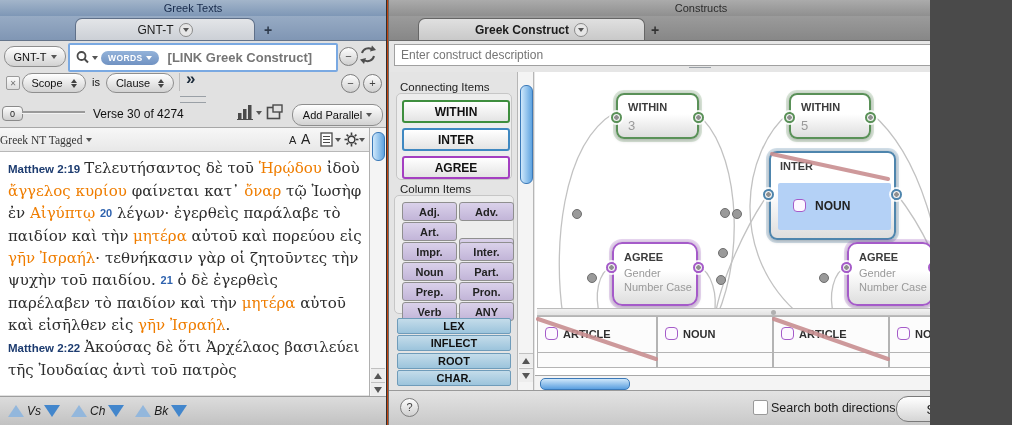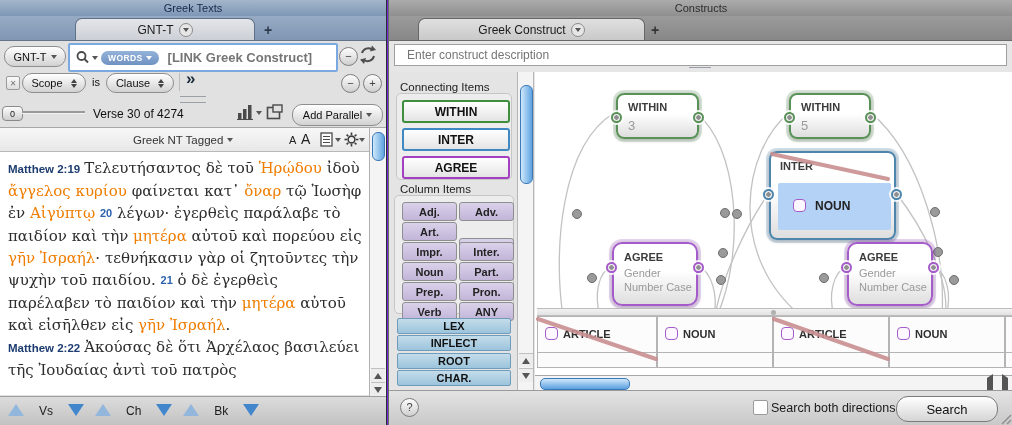--- a/index.html
+++ b/index.html
@@ -1,32 +1,32 @@
 <!DOCTYPE html>
 <html><head>
 <meta charset="utf-8">
 <style>
   html,body{margin:0;padding:0;background:#4a4a4a;}
-  #screen{position:relative;width:1012px;height:425px;overflow:hidden;
-    font-family:"Liberation Sans",sans-serif;background:#6d28d9;
+  #screen{position:relative;width:930px;height:425px;overflow:hidden;
+    font-family:"Liberation Sans",sans-serif;background:#c2410c;
     -webkit-font-smoothing:antialiased;}
   .abs{position:absolute;}
   
   #left-window{left:0;top:0;width:386px;height:425px;background:#e1e1e1;border-right:1px solid #2f2f2f;}
   #right-window{left:388px;top:0;width:624px;height:425px;background:#e6e6e6;border-left:1px solid #6a6a6a;}
   .title-bar{left:0;top:0;right:0;height:16px;font-size:11px;display:flex;align-items:center;justify-content:center;}
   #left-window .title-bar{background:linear-gradient(#a3b5ca,#7e97b6);color:#16294a;}
   #right-window .title-bar{background:linear-gradient(#ababab,#8f8f8f);color:#2c2c2c;}
   .tab-bar{left:0;top:16px;right:0;height:24px;}
   #left-window .tab-bar{background:linear-gradient(#97abc4,#8096b4);border-bottom:1px solid #64748a;}
   #right-window .tab-bar{background:linear-gradient(#9b9b9b,#878787);border-bottom:1px solid #6a6a6a;}
   .tab{position:absolute;bottom:0;height:21px;border-radius:7px 7px 0 0;border:1px solid #5f7089;border-bottom:none;
     display:flex;align-items:center;justify-content:center;gap:5px;font-size:12px;color:#1b1b1b;}
   #left-window .tab{left:75px;width:178px;background:linear-gradient(#e3e5e8,#ccd0d6);}
-  #right-window .tab{left:29px;width:225px;background:linear-gradient(#e0e0e0,#c9c9c9);border-color:#666;}
+  #right-window .tab{left:29px;width:225px;background:linear-gradient(#e0e0e0,#c9c9c9);border-color:#666;font-weight:bold;}
   .tab-circle{width:12px;height:12px;border-radius:50%;border:1px solid #8a8a8a;background:#e6e6e6;display:flex;align-items:center;justify-content:center;}
   .plus-tab{position:absolute;bottom:2px;font-size:14px;font-weight:bold;color:#2e3a4c;}
   #right-window .plus-tab{color:#333;}
   
   .cdown{width:0;height:0;border-left:3.5px solid transparent;border-right:3.5px solid transparent;border-top:4px solid #555;display:inline-block;}
   .cdown.white{border-top-color:#fff;}
   .mini-ud{display:inline-flex;flex-direction:column;gap:1px;margin-left:4px;}
   .mini-ud i{width:0;height:0;border-left:3px solid transparent;border-right:3px solid transparent;display:block;}
   .mini-ud .u{border-bottom:4px solid #444;}
   .mini-ud .d{border-top:4px solid #444;}
@@ -63,25 +63,25 @@
   .vscroll{left:369px;top:128px;width:17px;height:268px;background:#f4f4f4;border-left:1px solid #b0b0b0;box-sizing:border-box;}
   .aqua-v{position:absolute;left:2px;width:11px;border-radius:6px;border:1px solid #3b79b8;
     background:linear-gradient(90deg,#cfe8fb,#5ea3e0);}
   .sb-btn{position:absolute;left:1px;width:14px;height:13px;display:flex;align-items:center;justify-content:center;background:#ededed;border-top:1px solid #c0c0c0;}
   .tri8u{width:0;height:0;border-left:4px solid transparent;border-right:4px solid transparent;border-bottom:6px solid #555;}
   .tri8d{width:0;height:0;border-left:4px solid transparent;border-right:4px solid transparent;border-top:6px solid #555;}
   .tri8l{width:0;height:0;border-top:4px solid transparent;border-bottom:4px solid transparent;border-right:6px solid #555;}
   .tri8r{width:0;height:0;border-top:4px solid transparent;border-bottom:4px solid transparent;border-left:6px solid #555;}
   .nav-bar{left:0;top:396px;right:0;height:29px;background:linear-gradient(#dcdcdc,#c2c2c2);border-top:1px solid #9e9e9e;
     display:flex;align-items:center;gap:11px;padding-left:8px;box-sizing:border-box;}
-  .nav-group{display:flex;gap:15px;font-size:12px;color:#1c1c1c;}
+  .nav-group{display:flex;align-items:center;gap:3px;font-size:12px;color:#1c1c1c;font-style:italic;}
   .tri-up-big{width:0;height:0;border-left:8px solid transparent;border-right:8px solid transparent;border-bottom:12px solid #93b7dc;}
   .tri-down-big{width:0;height:0;border-left:8px solid transparent;border-right:8px solid transparent;border-top:12px solid #4286cc;}
   
-  .desc-field{left:5px;top:44px;width:613px;height:22px;background:#fff;border:1px solid #a0a0a0;box-sizing:border-box;padding-left:6px;}
+  .desc-field{left:5px;top:44px;width:613px;height:22px;background:#fff;border:1px solid #a0a0a0;box-sizing:border-box;}
   .desc-field input{width:100%;height:100%;border:none;outline:none;background:transparent;font-size:12px;
     color:#9a9a9a;font-family:"Liberation Sans",sans-serif;padding-left:6px;box-sizing:border-box;}
   .sidebar{left:0;top:72px;width:128px;height:318px;background:#e4e4e4;}
   .side-label{position:absolute;font-size:11.5px;color:#1c1c1c;}
   .side-box{position:absolute;background:#ededed;border:1px solid #c6c6c6;border-radius:5px;}
   .conn-btn{position:absolute;left:12px;width:104px;height:19px;border-radius:3px;border:2px solid #888;
     background:linear-gradient(#ffffff,#e4e4e4);display:flex;align-items:center;justify-content:center;
     font-size:12px;font-weight:bold;color:#111;}
   .col-btn{position:absolute;width:53px;height:17px;border:1px solid #8f8f8f;border-radius:3px;
     background:linear-gradient(#dad1ea,#c2b5d8);display:flex;align-items:center;justify-content:center;
@@ -207,21 +207,21 @@
       <rect x="1.5" y="3.5" width="12" height="11" fill="none" stroke="#4a4a4a" stroke-width="1.6"></rect>
       <rect x="7" y="1" width="9" height="7" fill="#e1e1e1" stroke="#4a4a4a" stroke-width="1.4"></rect>
     </svg>
     <div class="pill-btn" style="left:292px;top:104px;width:89px;height:20px;">
       <span>Add Parallel</span>
         <span class="cdown"></span>
     </div>
     <div class="row-sep abs"></div>
 
     <div class="pane-header abs">
-      <span style="margin-left:133px;font-size:11.5px;color:#333;">Greek NT Tagged</span>
+      <span style="font-size:11.5px;color:#333;font-family:Liberation Serif, serif;">Greek NT Tagged</span>
       <span class="cdown" style="margin-left:4px;"></span>
       <span style="position:absolute;left:289px;top:6px;font-size:11px;color:#222;">A</span>
       <span style="position:absolute;left:301px;top:3px;font-size:14px;color:#222;">A</span>
       <svg style="position:absolute;left:320px;top:4px;" width="14" height="15">
         <rect x="1" y="1" width="11" height="13" fill="#fdfdfd" stroke="#4a4a4a" stroke-width="1.3"></rect>
         <line x1="3" y1="4.5" x2="10" y2="4.5" stroke="#4a4a4a"></line>
         <line x1="3" y1="7.5" x2="10" y2="7.5" stroke="#4a4a4a"></line>
         <line x1="3" y1="10.5" x2="10" y2="10.5" stroke="#4a4a4a"></line>
       </svg>
       <span class="cdown" style="position:absolute;left:335px;top:10px;"></span>

